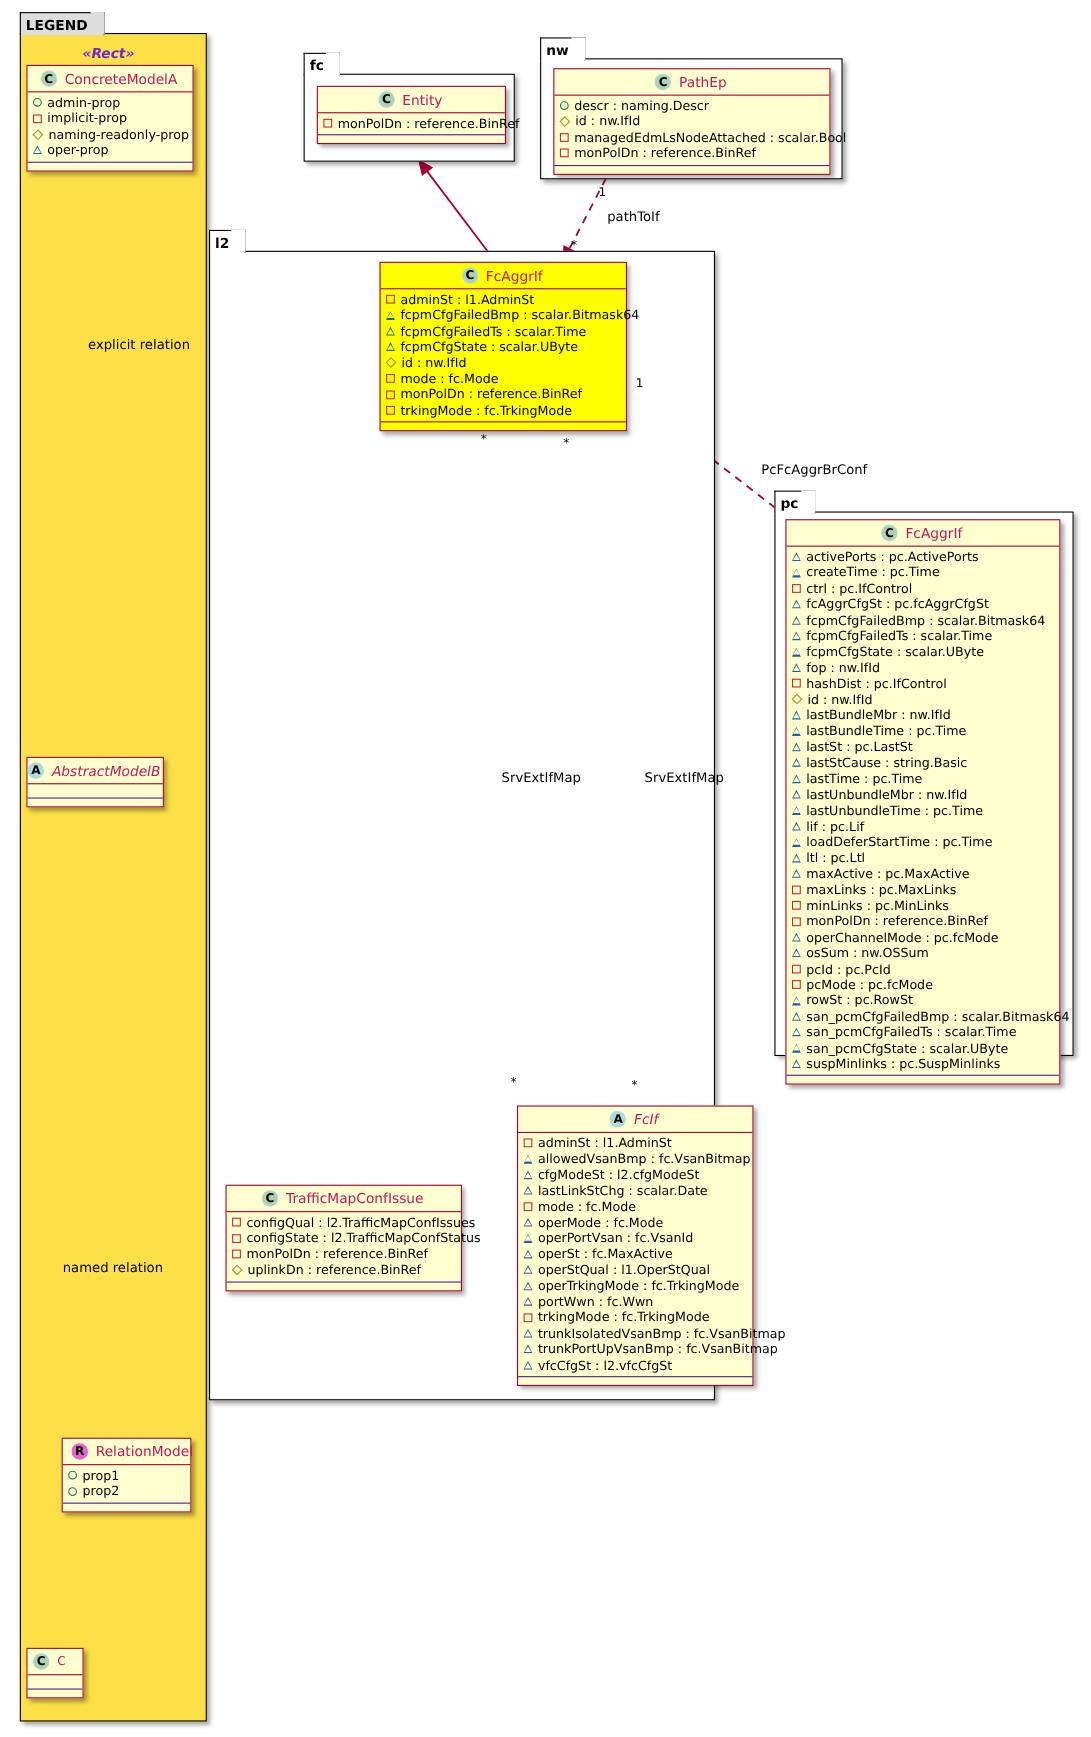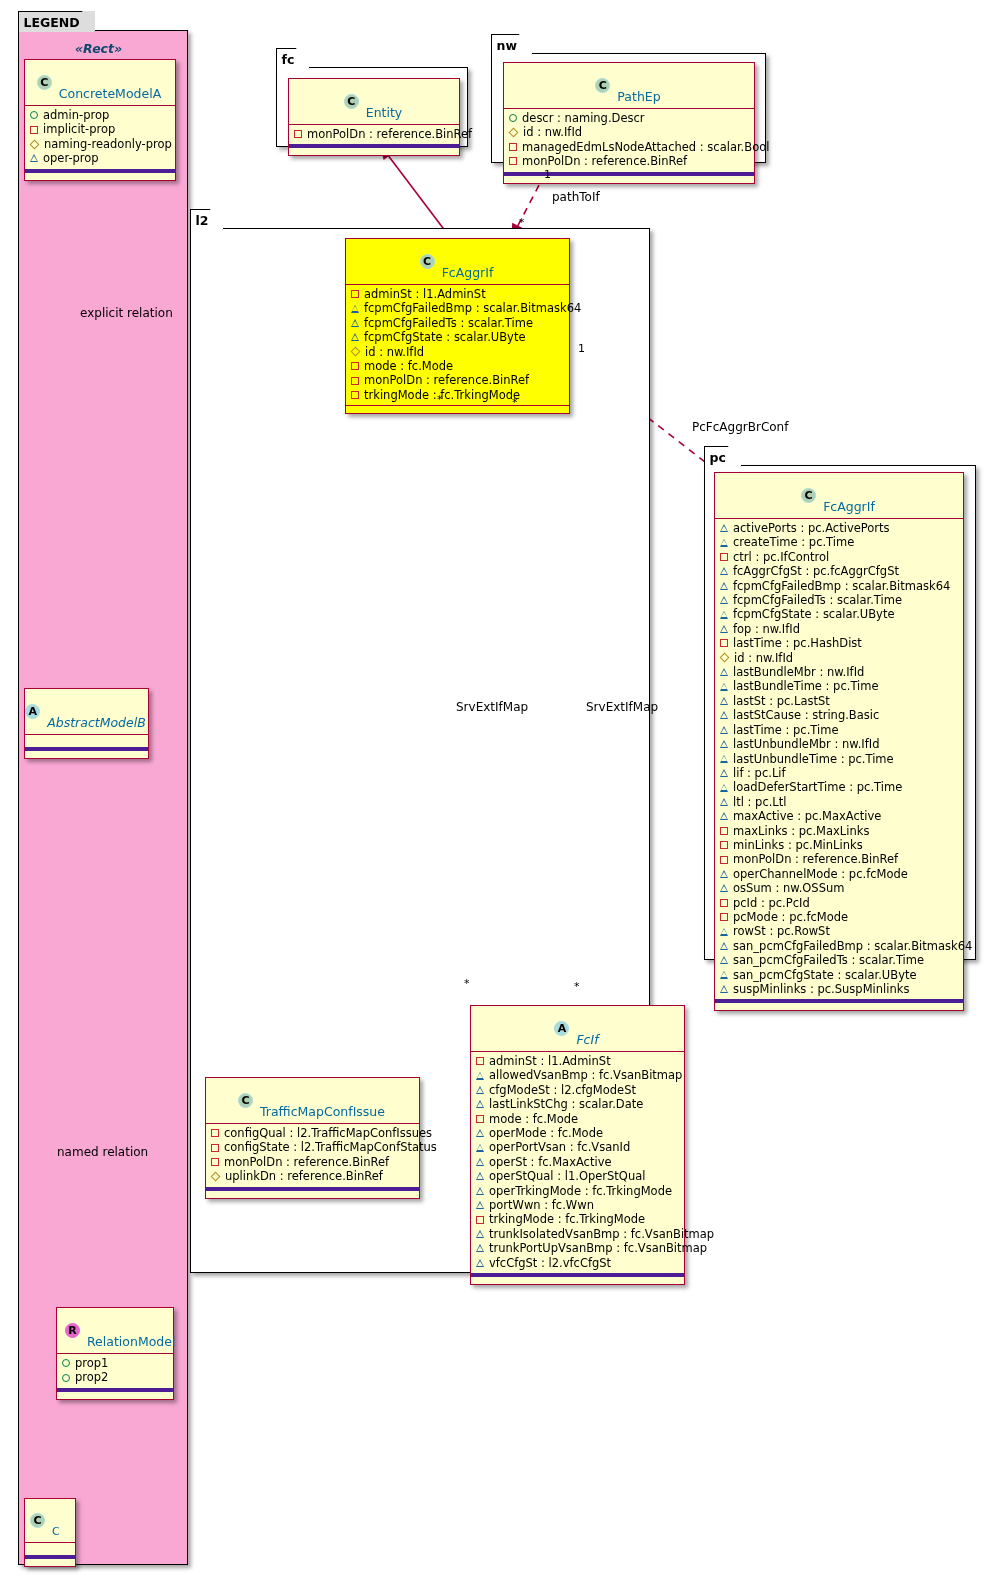--- a/index.html
+++ b/index.html
@@ -7,23 +7,23 @@
        font-family:"DejaVu Sans","Liberation Sans",sans-serif;
        -webkit-font-smoothing:antialiased;}
   #canvas{position:absolute;left:0;top:0;width:992px;height:1579px;overflow:hidden;}
   svg.wires{position:absolute;left:0;top:0;width:992px;height:1579px;pointer-events:none;}
 
   
   .uml{position:absolute;background:#FEFECE;border:1px solid #A80036;
        box-shadow:3px 3px 4px rgba(0,0,0,.35);box-sizing:border-box;}
   .uml .hdr{display:flex;align-items:center;justify-content:center;gap:7px;
             padding:4px 10px 4px 8px;border-bottom:1px solid #A80036;}
-  .uml .hdr .nm{font-size:12.5px;color:#0369a1;white-space:nowrap;margin-top:22px;}
+  .uml .hdr .nm{font-size:12.5px;color:#be185d;white-space:nowrap;}
   .uml.abstract .hdr .nm{font-style:italic;}
-  .uml .attrs{padding:2px 5px 3px 5px;border-bottom:4px solid #4c1d95;}
+  .uml .attrs{padding:2px 5px 3px 5px;border-bottom:1px solid #4c1d95;}
   .uml .foot{height:7px;}
   .row{display:flex;align-items:center;gap:5px;font-size:11.5px;line-height:14.4px;
        color:#000;white-space:nowrap;}
   .row .txt{font-size:11.5px;}
 
   
   .badge{width:15px;height:15px;border-radius:50%;display:flex;align-items:center;
          justify-content:center;font-size:11px;font-weight:bold;flex:0 0 auto;
          box-sizing:border-box;}
   .badge.c{background:#ADD1B2;border:1px solid #A9DCDF;color:#000;}
@@ -40,32 +40,32 @@
   .g.tri{width:0;height:0;border-left:4.6px solid transparent;
          border-right:4.6px solid transparent;border-bottom:8px solid #1963A0;
          background:none;}
   .g.tri i{position:absolute;left:-3.2px;top:1.7px;width:0;height:0;
            border-left:3.2px solid transparent;border-right:3.2px solid transparent;
            border-bottom:5.6px solid #FEFECE;}
 
   
   .pkg{position:absolute;box-sizing:border-box;border:1.5px solid #000;background:#fff;
        box-shadow:3px 3px 4px rgba(0,0,0,.35);}
-  .pkg.legend{background:#f9a8d4;border:1.5px solid #000;}
+  .pkg.legend{background:#fde047;border:1.5px solid #000;}
   .pkg .tab{position:absolute;top:-20px;left:-1.5px;height:21px;box-sizing:border-box;
             border:1.5px solid #000;border-bottom:none;background:#fff;
             display:flex;align-items:center;padding:0 14px 0 5px;
             font-size:12.5px;font-weight:bold;color:#000;white-space:nowrap;}
   .pkg.legend .tab{background:#DDDDDD;}
   .tab .fold{position:absolute;right:-1px;top:-1.5px;width:0;height:0;
              border-left:13px solid transparent;border-top:22px solid #fff;}
   .pkg.legend .tab .fold{border-top-color:#DDDDDD;}
 
   .stereo{position:absolute;font-size:12.5px;font-style:italic;font-weight:bold;
-          color:#0c4a6e;white-space:nowrap;}
+          color:#6d28d9;white-space:nowrap;}
   .elabel{position:absolute;font-size:12px;color:#000;white-space:nowrap;}
   .mult{position:absolute;font-size:11px;color:#000;white-space:nowrap;}
 </style>
 </head>
 <body>
 
 <div id="canvas">
 
   <svg class="wires" viewBox="0 0 992 1579">
     <defs>
@@ -473,21 +473,21 @@
           <span class="txt">fcpmCfgState : scalar.UByte</span>
         </div>
       <div class="row">
           <span class="g tri">
             <i></i>
           </span>
           <span class="txt">fop : nw.IfId</span>
         </div>
       <div class="row">
           <span class="g square"></span>
-          <span class="txt">lastTime : pc.HashDist</span>
+          <span class="txt">hashDist : pc.IfControl</span>
         </div>
       <div class="row">
           <span class="g diamond"></span>
           <span class="txt">id : nw.IfId</span>
         </div>
       <div class="row">
           <span class="g tri">
             <i></i>
           </span>
           <span class="txt">lastBundleMbr : nw.IfId</span>

